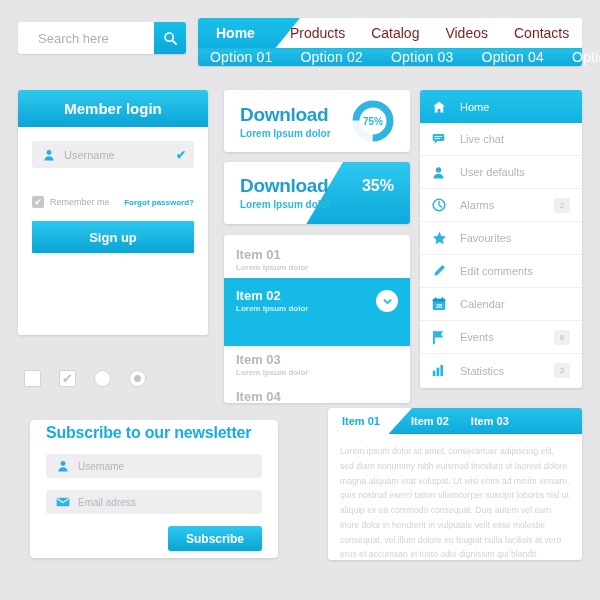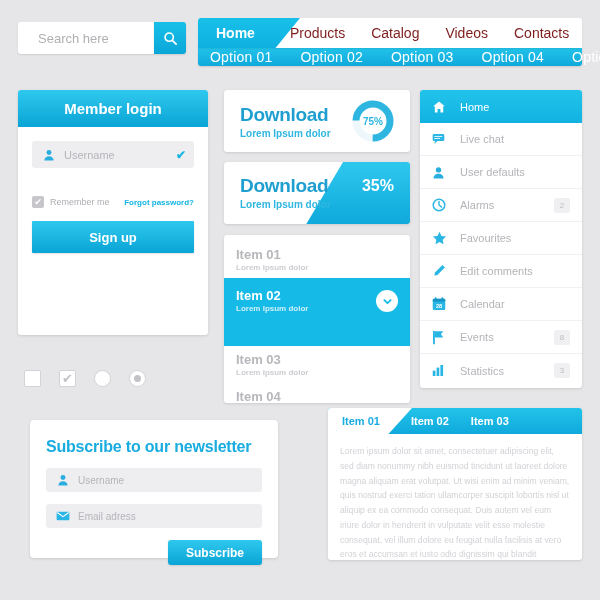--- a/index.html
+++ b/index.html
@@ -164,21 +164,21 @@
   .mrow.active .ml { color: #fff; }
   .mrow .badge {
     min-width: 16px; height: 15px; background: #f0f0f2; border-radius: 2px;
     color: #bcbcc1; font-size: 8px; display: flex; align-items: center;
     justify-content: center; padding: 0 4px;
   }
 
   
   #newsletter { left: 30px; top: 420px; width: 248px; height: 138px;
     background: #fff; border-radius: 4px; box-shadow: 0 1px 3px rgba(0,0,0,.13);
-    padding: 18px 16px; }
+    padding: 4px 16px; }
   #newsletter .hd { color: #18ace0; font-size: 16px; font-weight: bold; letter-spacing: -.2px; }
   #newsletter .nrow {
     margin-top: 12px; height: 24px; background: #eeeef0; border-radius: 3px;
     display: flex; align-items: center; padding: 0 8px;
   }
   #newsletter .nrow .ico { width: 18px; display: flex; justify-content: center; }
   #newsletter .nrow .ph { margin-left: 6px; color: #b5b5ba; font-size: 10px; }
   #newsletter .sub-wrap { display: flex; justify-content: flex-end; margin-top: 12px; }
   #newsletter .sub-btn {
     height: 25px; padding: 0 18px; border-radius: 3px;

